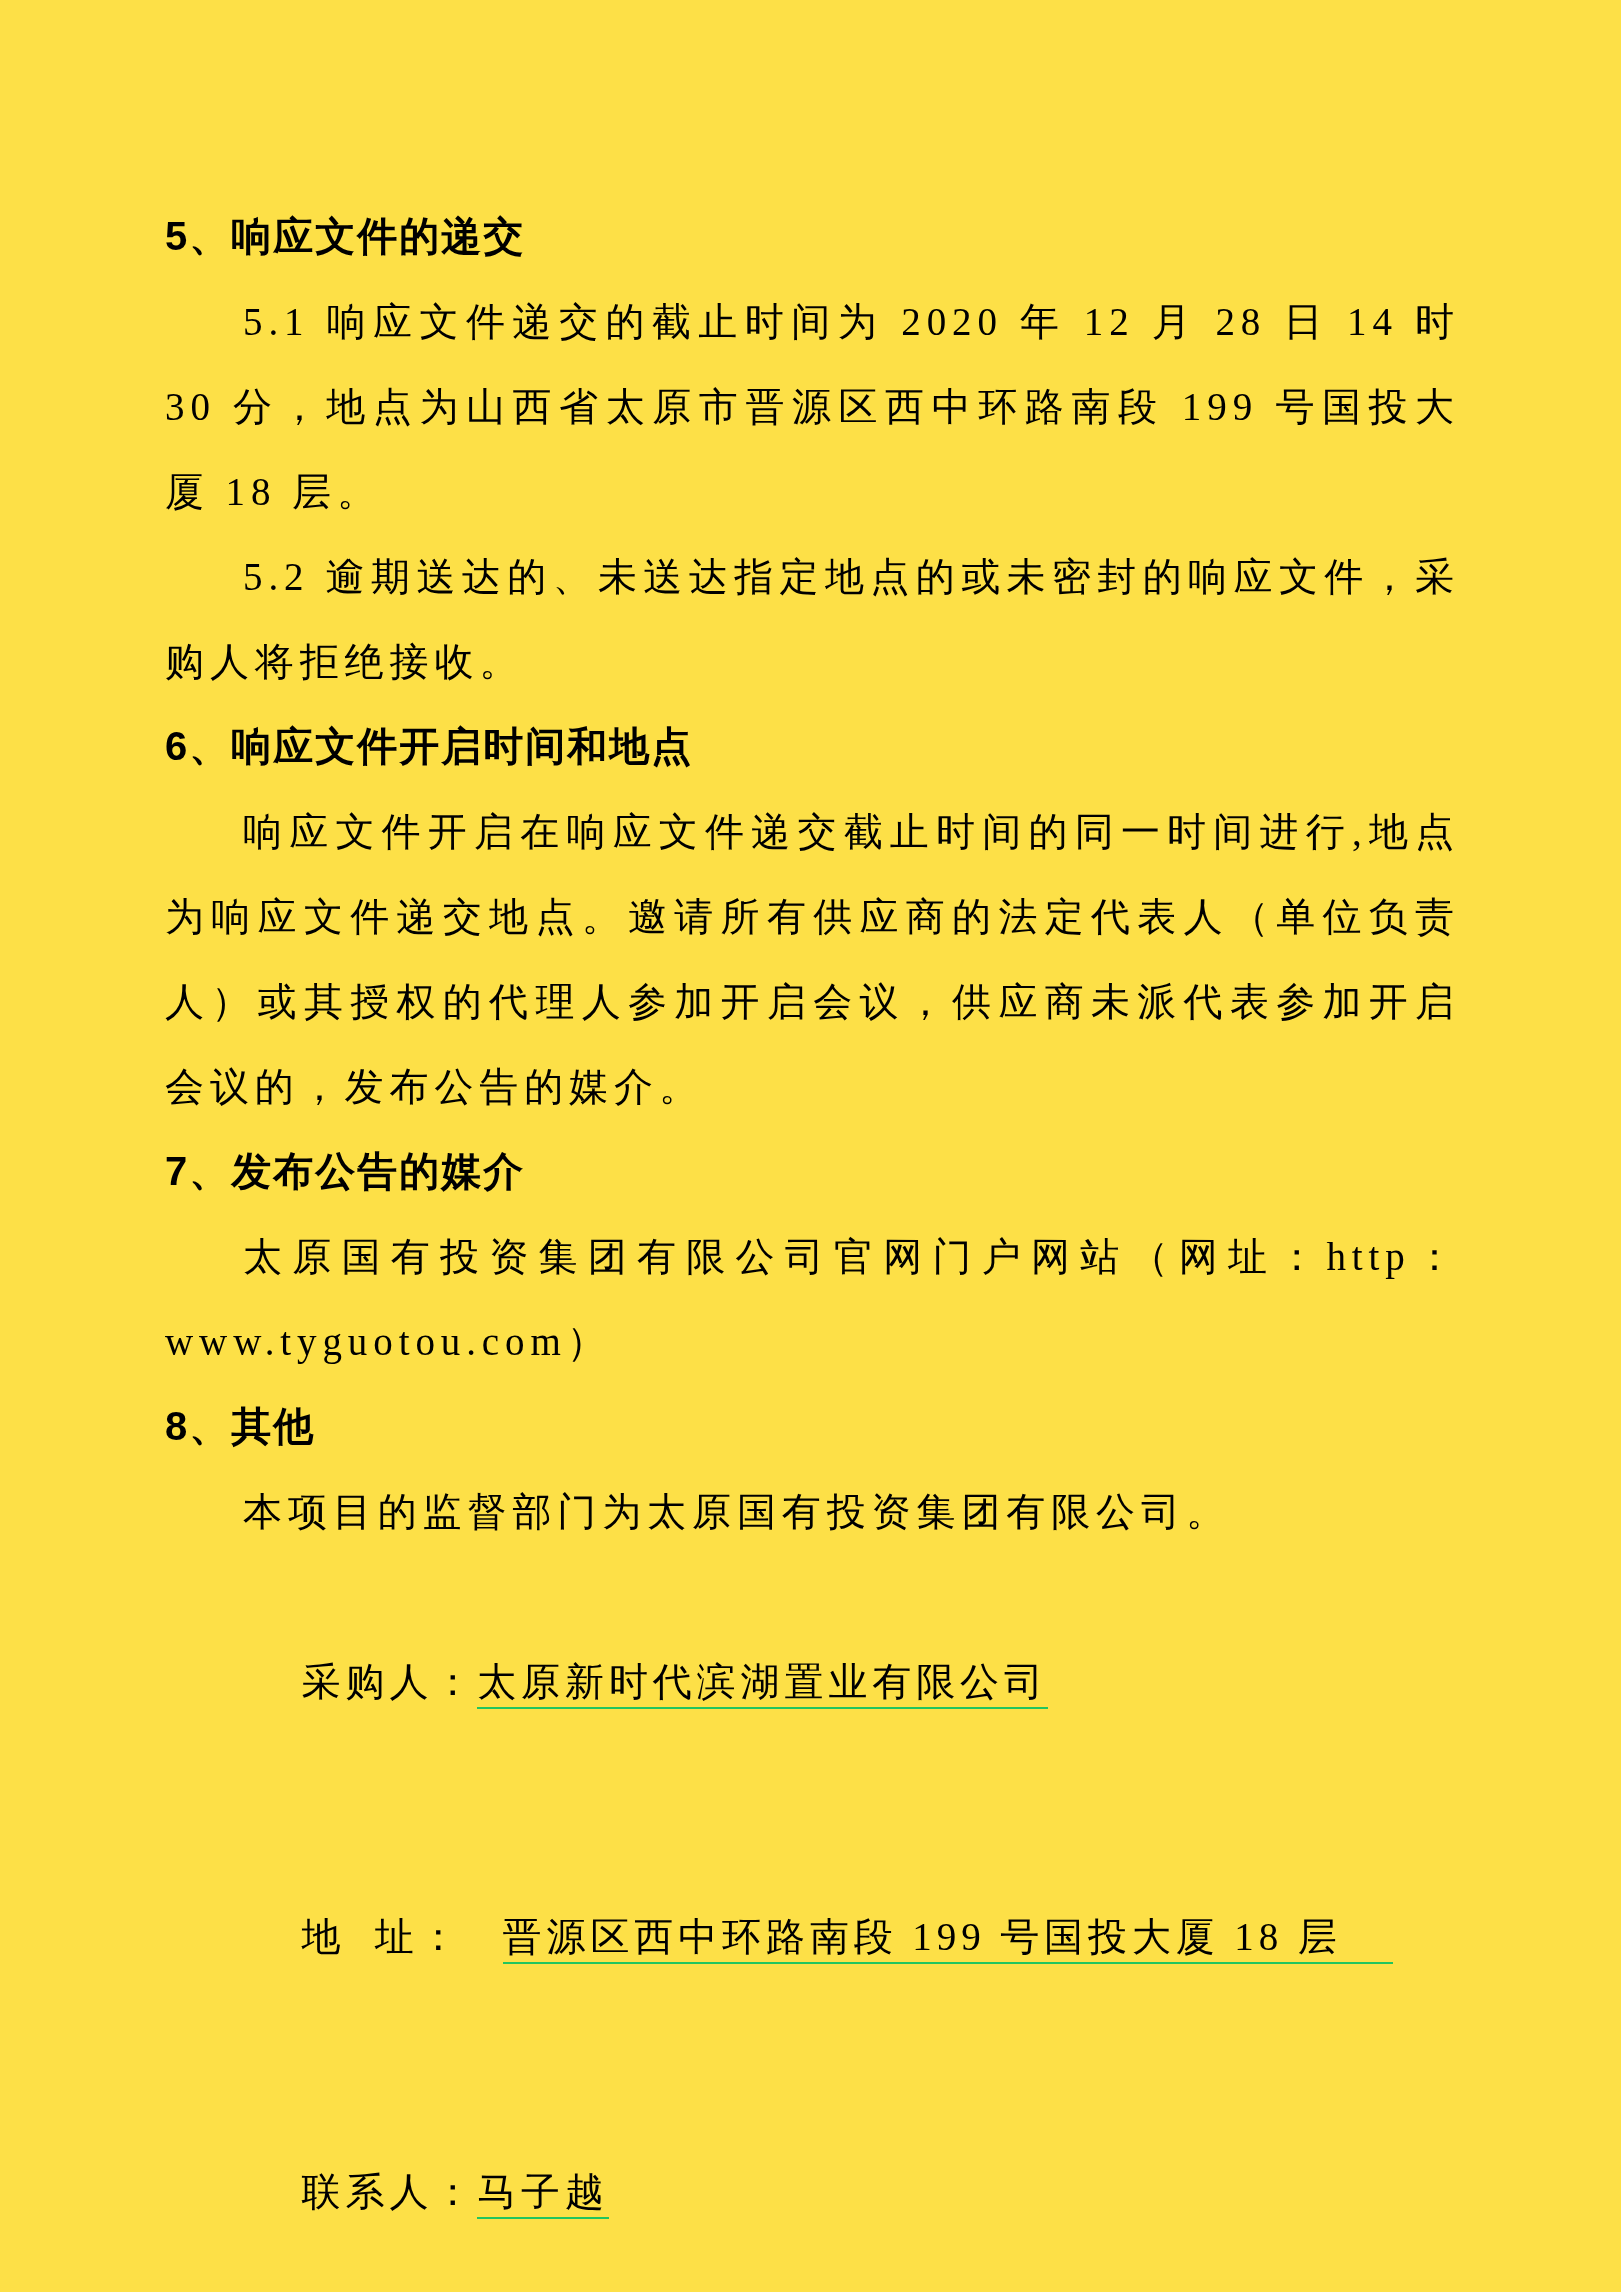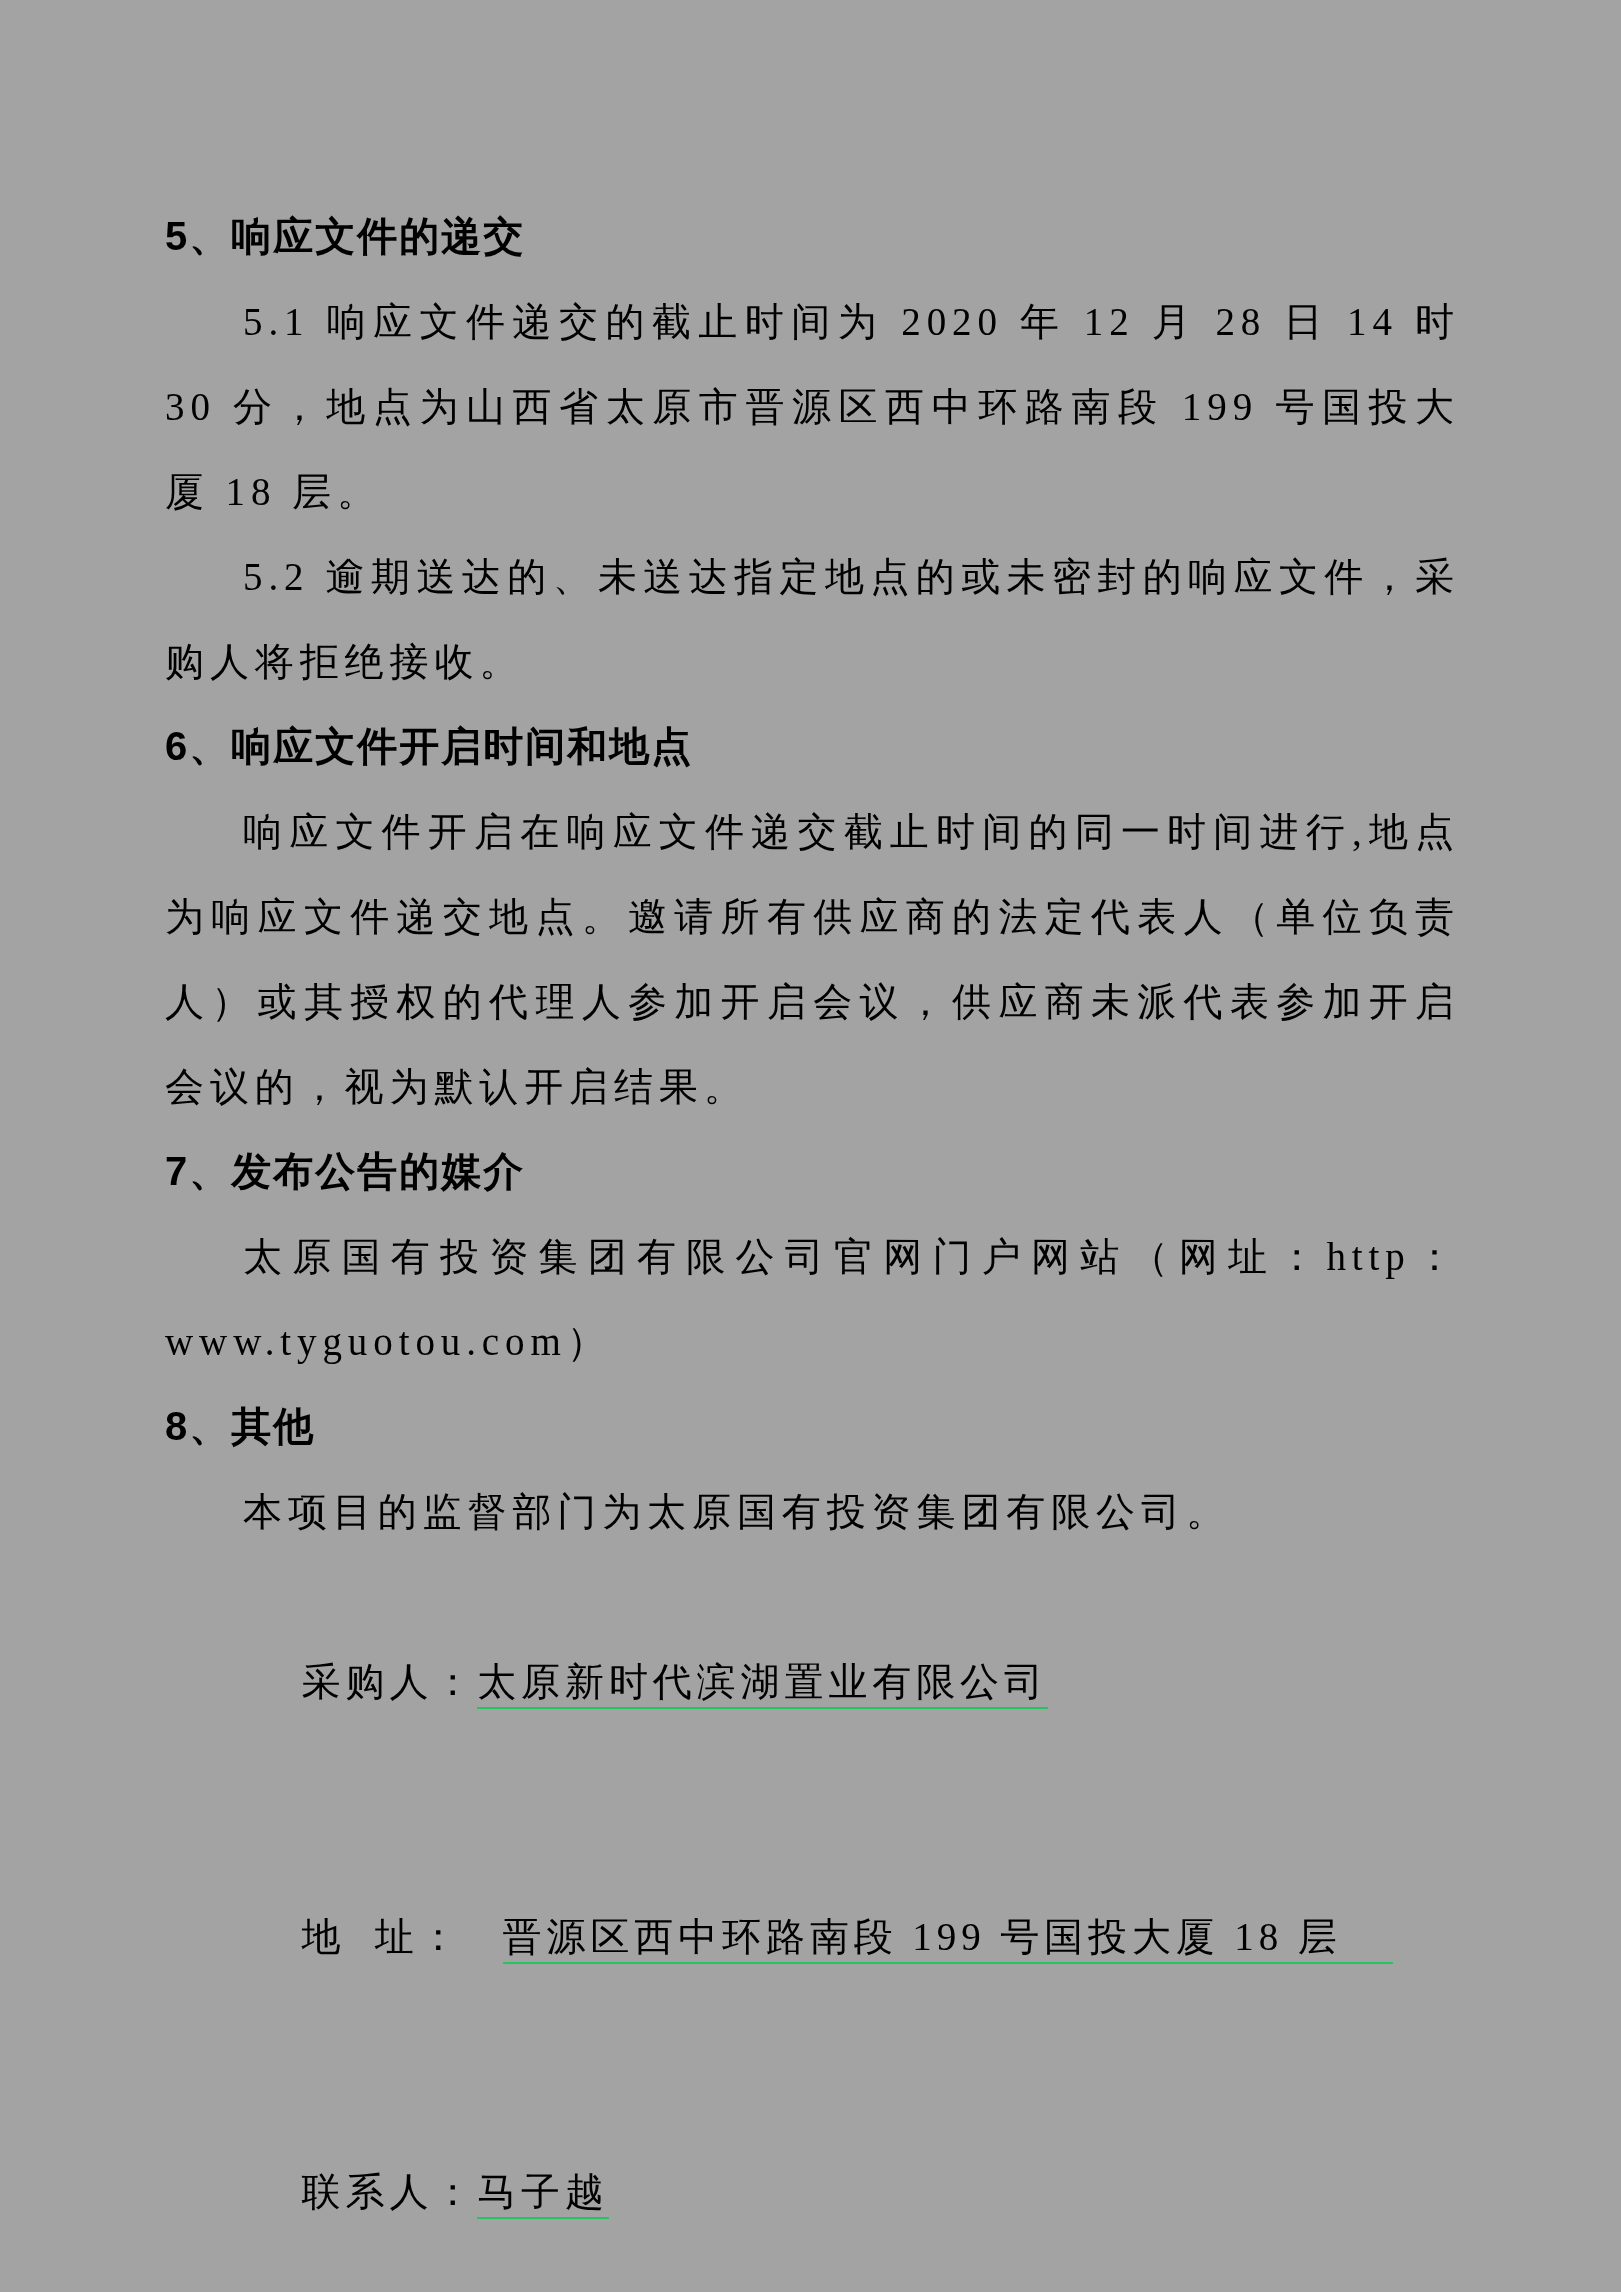--- a/index.html
+++ b/index.html
@@ -2,21 +2,21 @@
 <html><head>
 <meta charset="utf-8">
 <style>
   * { margin: 0; padding: 0; box-sizing: border-box; }
   html, body { background: #e9e9e9; }
   .page {
     position: relative;
     width: 1621px;
     height: 2293px;
     margin: 0 auto;
-    background: #a3a3a3;
+    background: #fde047;
     color: #000000;
     font-family: "Liberation Serif", "DejaVu Serif", serif;
     padding: 194px 161px 12px 165px;
     overflow: hidden;
   }
   .doc-heading {
     font-family: "Liberation Sans", "DejaVu Sans", sans-serif;
     font-weight: bold;
     font-size: 40px;
     line-height: 85px;
@@ -51,21 +51,21 @@
 </head>
 <body>
 
 <div class="page">
 
   <div class="doc-heading">5、响应文件的递交</div>
   <div class="doc-para">5.1 响应文件递交的截止时间为 2020 年 12 月 28 日 14 时 30 分，地点为山西省太原市晋源区西中环路南段 199 号国投大厦 18 层。</div>
   <div class="doc-para">5.2 逾期送达的、未送达指定地点的或未密封的响应文件，采购人将拒绝接收。</div>
 
   <div class="doc-heading">6、响应文件开启时间和地点</div>
-  <div class="doc-para">响应文件开启在响应文件递交截止时间的同一时间进行,地点为响应文件递交地点。邀请所有供应商的法定代表人（单位负责人）或其授权的代理人参加开启会议，供应商未派代表参加开启会议的，视为默认开启结果。</div>
+  <div class="doc-para">响应文件开启在响应文件递交截止时间的同一时间进行,地点为响应文件递交地点。邀请所有供应商的法定代表人（单位负责人）或其授权的代理人参加开启会议，供应商未派代表参加开启会议的，发布公告的媒介。</div>
 
   <div class="doc-heading">7、发布公告的媒介</div>
   <div class="doc-para">太原国有投资集团有限公司官网门户网站（网址：http：www.tyguotou.com）</div>
 
   <div class="doc-heading">8、其他</div>
   <div class="doc-para">本项目的监督部门为太原国有投资集团有限公司。</div>
 
 
   <div class="contact-row">
     <span class="contact-label">采购人：</span><span class="contact-value">太原新时代滨湖置业有限公司</span>

